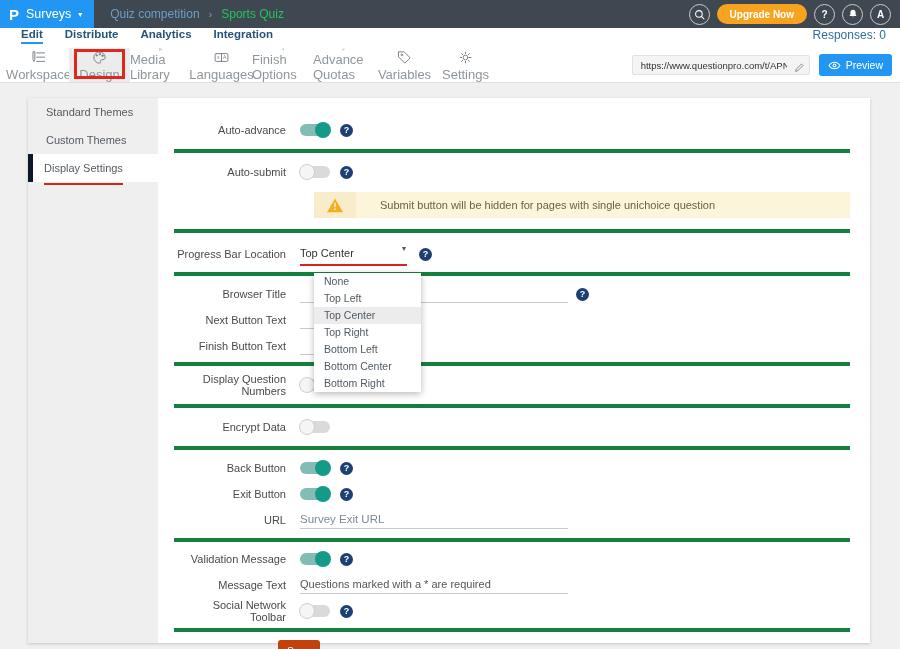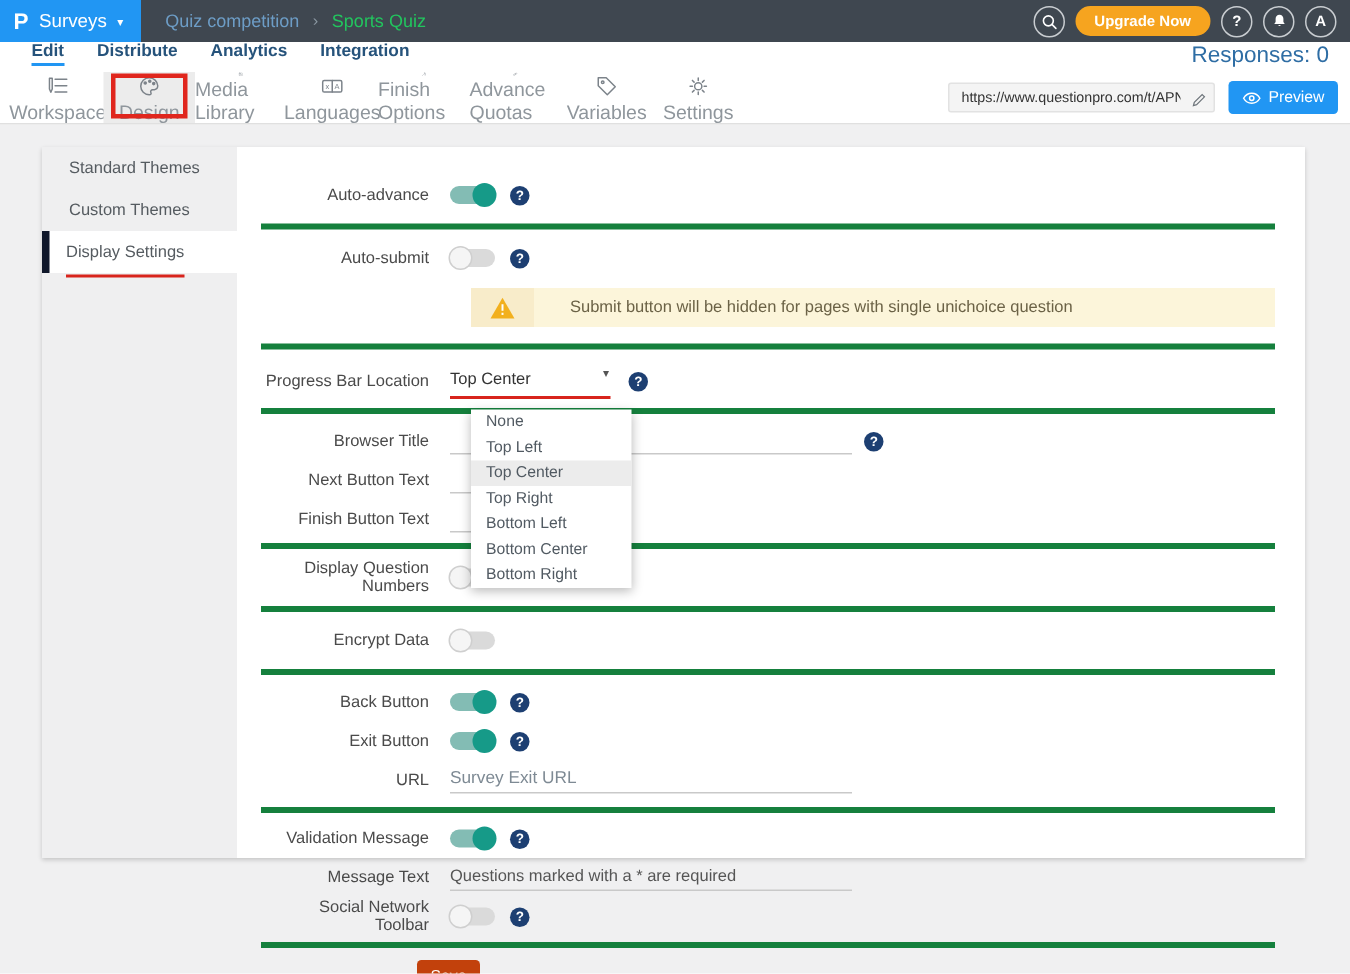--- a/index.html
+++ b/index.html
@@ -17,37 +17,37 @@
   .bc-sep { color:#8a97a1; font-size:11px; }
   .bc-current { color:#22c55e; }
   .topbar-right { margin-left:auto; display:flex; align-items:center; gap:7px; padding-right:9px; }
   .circle-btn { width:21px; height:21px; border:1.5px solid #c9cdd1; border-radius:50%; background:transparent; color:#fff; display:flex; align-items:center; justify-content:center; font-size:10px; font-weight:bold; cursor:pointer; }
   .upgrade-btn { height:20px; border:none; border-radius:10px; background:#f6a41f; color:#fff; font-size:10px; font-weight:bold; padding:0 13px; cursor:pointer; font-family:inherit; }
 
   
   .mainnav { height:20px; background:#fff; display:flex; align-items:flex-start; padding:0 10px; }
   .nav-item { font-size:11.5px; font-weight:bold; color:#26537b; margin:0 11px; cursor:pointer; padding-bottom:2px; }
   .nav-item.active { border-bottom:2px solid #2196f3; }
-  .responses { margin-left:auto; font-size:15px; color:#2e6da4; padding-right:4px; }
+  .responses { margin-left:auto; font-size:12px; color:#2e6da4; padding-right:4px; }
 
   
   .toolbar { height:35px; background:#fff; border-bottom:1px solid #e0e0e0; display:flex; align-items:stretch; padding-left:8px; }
   .tool { width:61px; display:flex; flex-direction:column; align-items:center; justify-content:center; gap:1px; cursor:pointer; position:relative; }
   .tool svg { display:block; }
   .tool .tool-label { font-size:13px; color:#8f969c; }
   .tool.active { background:#ececec; }
   .tool.active .annotation-box { position:absolute; top:1px; bottom:3px; left:5px; right:5px; border:3px solid #e0261d; pointer-events:none; }
   .toolbar-right { margin-left:auto; display:flex; align-items:center; gap:9px; padding-right:8px; }
   .url-wrap { position:relative; }
   .url-input { width:178px; height:20px; background:#f4f4f4; border:1px solid #e2e2e2; border-radius:2px; font-size:9.5px; color:#333; padding:0 22px 0 8px; font-family:inherit; }
   .url-edit { position:absolute; right:5px; top:4px; cursor:pointer; }
   .preview-btn { display:flex; align-items:center; gap:5px; background:#2196f3; border:none; border-radius:3px; color:#fff; font-size:10.5px; height:22px; padding:0 9px; cursor:pointer; font-family:inherit; }
 
   
-  .panel { position:absolute; left:28px; top:98px; width:842px; height:474px; background:#fff; box-shadow:0 1px 3px rgba(0,0,0,.18); }
+  .panel { position:absolute; left:28px; top:98px; width:842px; height:545px; background:#fff; box-shadow:0 1px 3px rgba(0,0,0,.18); }
   .sidebar { position:absolute; left:0; top:0; bottom:0; width:130px; background:#efeff0; }
   .side-item { height:28px; line-height:28px; padding-left:18px; font-size:11px; color:#555b60; cursor:pointer; }
   .side-item.active { background:#fff; border-left:5px solid #0f172a; padding-left:11px; }
   .red-underline { display:inline-block; border-bottom:2px solid #d8241c; padding-bottom:1px; }
 
   .content { position:absolute; left:130px; top:0; right:0; bottom:0; }
   .section { border-bottom:4px solid #15803d; margin:0 20px 0 16px; }
   .section.last { border-bottom:none; }
   .row { height:26px; display:flex; align-items:center; }
   .row-label { width:126px; padding-right:14px; text-align:right; font-size:11px; color:#4a4a4a; flex:none; }

